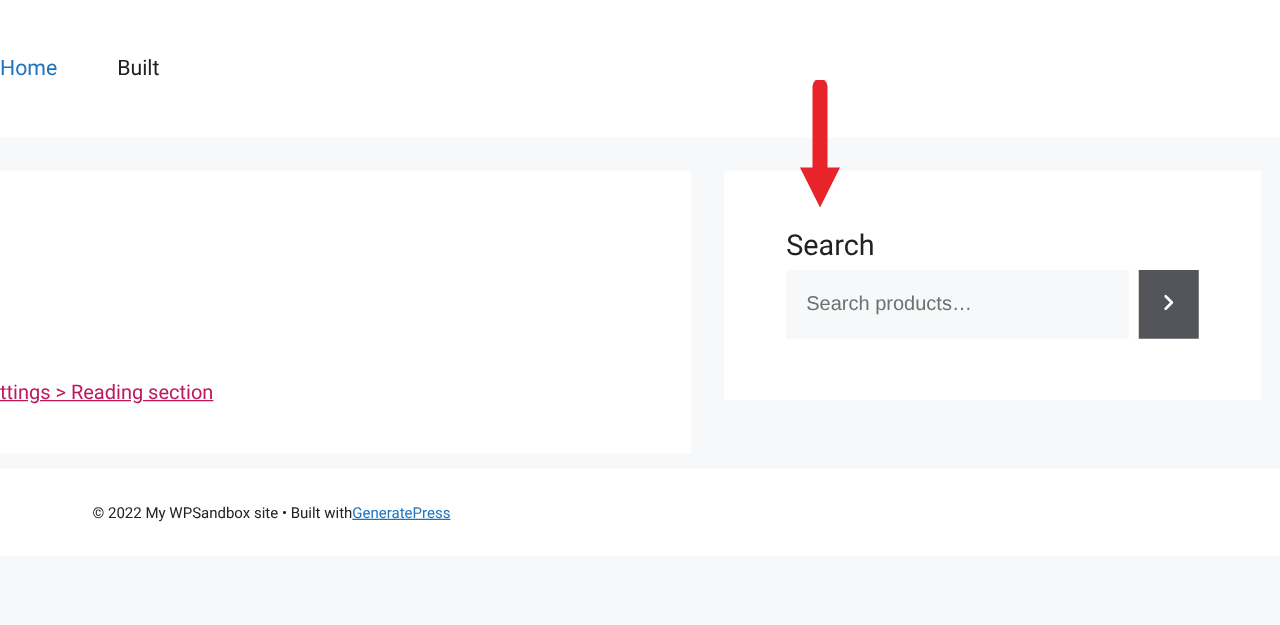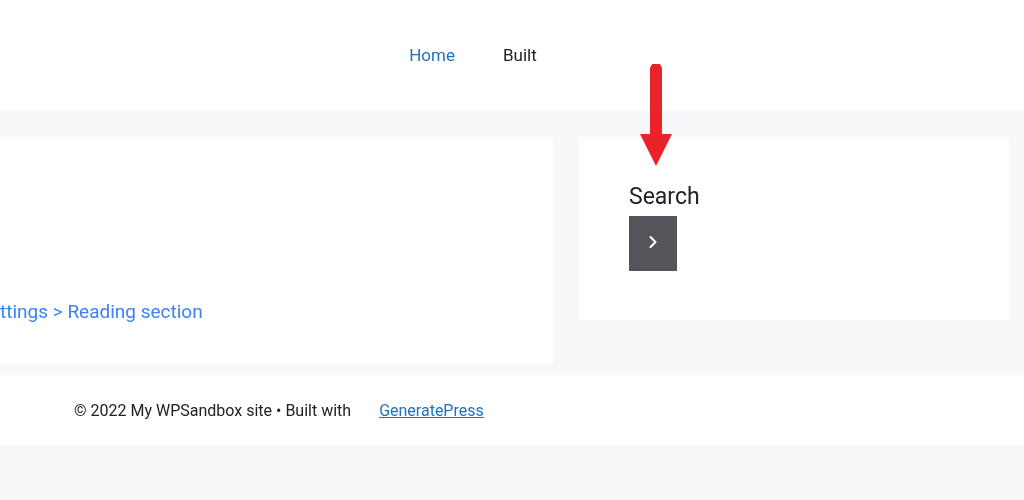--- a/index.html
+++ b/index.html
@@ -8,21 +8,21 @@
       background: #ffffff;
       width: 1024px;
       height: 500px;
       overflow: hidden;
       position: relative;
     }
     .header {
       background: #ffffff;
       height: 110px;
       display: flex;
-      justify-content: center;
+      justify-content: flex-start;
       align-items: center;
       padding-right: 78px;
     }
     .nav {
       display: flex;
       gap: 48px;
     }
     .nav-link {
       font-size: 17px;
       color: #222;
@@ -42,23 +42,24 @@
       width: 553px;
       height: 226px;
       margin-top: 27px;
       padding: 40px;
       position: relative;
     }
     .content-text {
       position: absolute;
       left: 0;
       bottom: 40px;
-      font-size: 19px;
-      color: #3b82f6;
+      font-size: 16px;
+      color: #be185d;
       white-space: nowrap;
+      text-decoration: underline;
     }
     .sidebar-card {
       background: #ffffff;
       width: 430px;
       height: 183px;
       margin-top: 27px;
       padding: 46px 50px;
     }
     .search-label {
       font-size: 23px;
@@ -96,27 +97,26 @@
     .footer-wrap {
       background: #f7f8f9;
       height: 125px;
     }
     .footer {
       background: #ffffff;
       height: 70px;
       display: flex;
       align-items: center;
       padding-left: 74px;
-      font-size: 16px;
+      font-size: 12px;
       color: #222;
     }
     .footer a {
       color: #1e73be;
       text-decoration: underline;
-      margin-left: 28px;
     }
     .arrow-annotation {
       position: absolute;
       top: 64px;
       left: 628px;
       pointer-events: none;
     }
   </style>
 </head>
 <body>
@@ -128,20 +128,21 @@
   </nav>
 </div>
 
 <div class="main-area">
   <div class="content-card">
     <div class="content-text">ttings &gt; Reading section</div>
   </div>
   <div class="sidebar-card">
     <span class="search-label">Search</span>
     <div class="search-row">
+      <input type="text" class="search-input" placeholder="Search products…" style="">
       <button class="search-button">
         <span>
           <svg width="20" height="20" viewBox="0 0 24 24" fill="none" stroke="#ffffff" stroke-width="2.5" stroke-linecap="round" stroke-linejoin="round">
             <polyline points="9 18 15 12 9 6"></polyline>
           </svg>
         </span>
       </button>
     </div>
   </div>
 </div>

